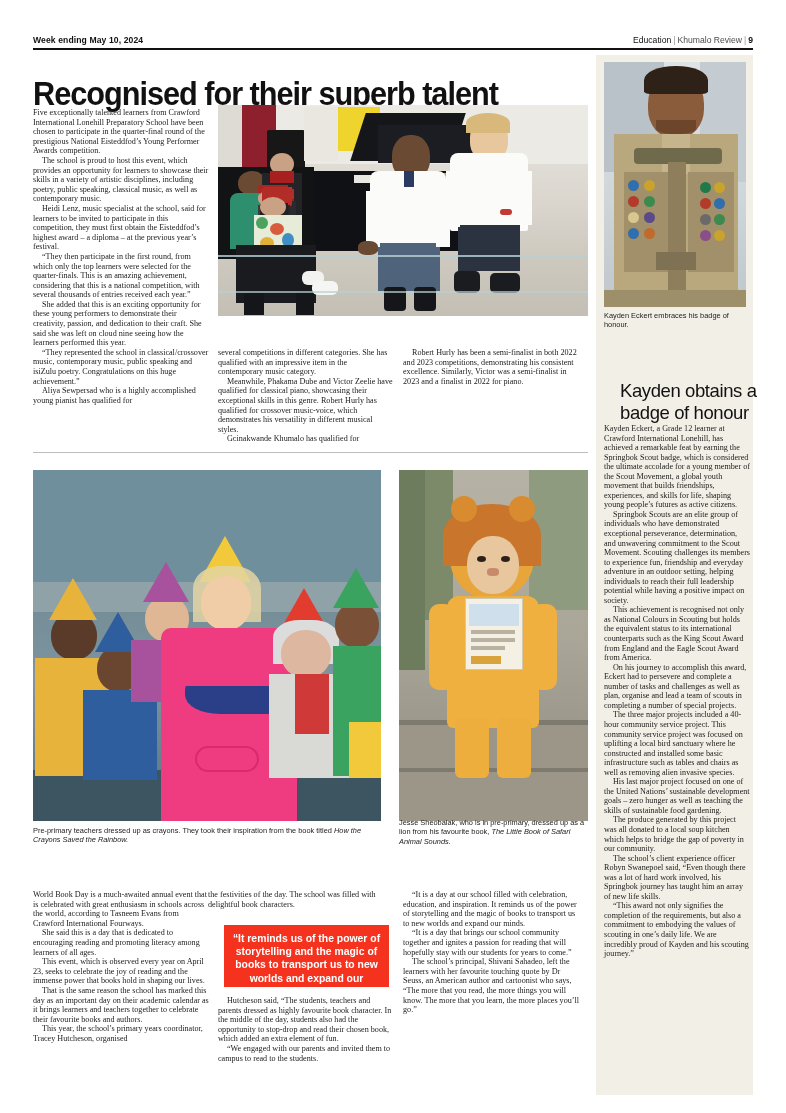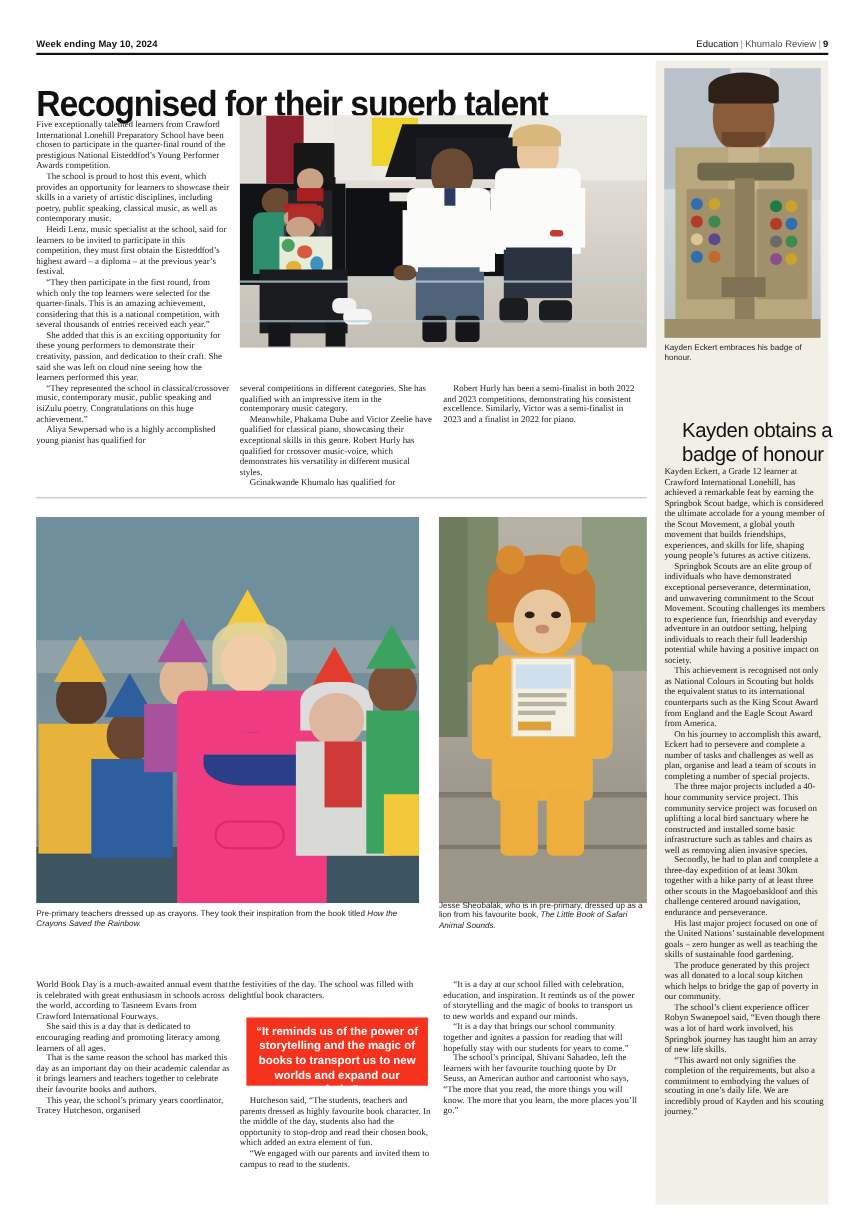--- a/index.html
+++ b/index.html
@@ -308,21 +308,20 @@
   <div class="rule" style="left:33px; top:452px; width:555px; height:1px;"></div>
 
   <h2 class="headline-2">Kayden obtains a badge of honour</h2>
 
   <div class="side-txt">
     <p class="first">Kayden Eckert, a Grade 12 learner at Crawford International Lonehill, has achieved a remarkable feat by earning the Springbok Scout badge, which is considered the ultimate accolade for a young member of the Scout Movement, a global youth movement that builds friendships, experiences, and skills for life, shaping young people’s futures as active citizens.</p>
     <p>Springbok Scouts are an elite group of individuals who have demonstrated exceptional perseverance, determination, and unwavering commitment to the Scout Movement. Scouting challenges its members to experience fun, friendship and everyday adventure in an outdoor setting, helping individuals to reach their full leadership potential while having a positive impact on society.</p>
     <p>This achievement is recognised not only as National Colours in Scouting but holds the equivalent status to its international counterparts such as the King Scout Award from England and the Eagle Scout Award from America.</p>
     <p>On his journey to accomplish this award, Eckert had to persevere and complete a number of tasks and challenges as well as plan, organise and lead a team of scouts in completing a number of special projects.</p>
     <p>The three major projects included a 40-hour community service project. This community service project was focused on uplifting a local bird sanctuary where he constructed and installed some basic infrastructure such as tables and chairs as well as removing alien invasive species.</p>
-    <p>Secondly, he had to plan and complete a three-day expedition of at least 30km together with a hike party of at least three other scouts in the Magoebaskloof and this challenge centered around navigation, endurance and perseverance.</p>
     <p>His last major project focused on one of the United Nations’ sustainable development goals – zero hunger as well as teaching the skills of sustainable food gardening.</p>
     <p>The produce generated by this project was all donated to a local soup kitchen which helps to bridge the gap of poverty in our community.</p>
     <p>The school’s client experience officer Robyn Swanepoel said, “Even though there was a lot of hard work involved, his Springbok journey has taught him an array of new life skills.</p>
     <p>“This award not only signifies the completion of the requirements, but also a commitment to embodying the values of scouting in one’s daily life. We are incredibly proud of Kayden and his scouting journey.”</p>
   </div>
 
   <div class="photo" style="left:33px; top:470px; width:348px; height:351px;">
     <div class="ph-inner">
       <div class="b" style="left:0;top:0;width:100%;height:100%;background:linear-gradient(180deg,#5d7a86 0%,#6f8a93 30%,#7f95a0 60%,#54707c 100%);"></div>
       <div class="b" style="left:0;top:0;width:100%;height:34%;background:#6e8f9b;"></div>
@@ -397,20 +396,21 @@
       <div class="b" style="left:72px;top:176px;width:34px;height:4px;background:#b9b2a0;"></div>
       <div class="b" style="left:72px;top:186px;width:30px;height:8px;background:#d9a23a;"></div>
     </div>
   </div>
   <div class="cap" style="left:399px; top:818px; width:189px;"><span>Jesse Sheobalak, who is in pre-primary, dressed up as a lion from his favourite book, </span><span class="it">The Little Book of Safari Animal Sounds.</span></div>
 
 
   <div class="col body-txt" style="left:33px; top:890px; width:176px; height:200px;">
     <p>World Book Day is a much-awaited annual event that is celebrated with great enthusiasm in schools across the world, according to Tasneem Evans from Crawford International Fourways.</p>
     <p class="ind">She said this is a day that is dedicated to encouraging reading and promoting literacy among learners of all ages.</p>
+    <p class="ind">This event, which is observed every year on April 23, seeks to celebrate the joy of reading and the immense power that books hold in shaping our lives.</p>
     <p class="ind">That is the same reason the school has marked this day as an important day on their academic calendar as it brings learners and teachers together to celebrate their favourite books and authors.</p>
     <p class="ind">This year, the school’s primary years coordinator, Tracey Hutcheson, organised</p>
   </div>
 
   <div class="col body-txt" style="left:208px; top:890px; width:176px; height:26px;">
     <p>the festivities of the day. The school was filled with delightful book characters.</p>
   </div>
 
   <div class="pullquote">“It reminds us of the power of storytelling and the magic of books to transport us to new worlds and expand our minds.”</div>
 

